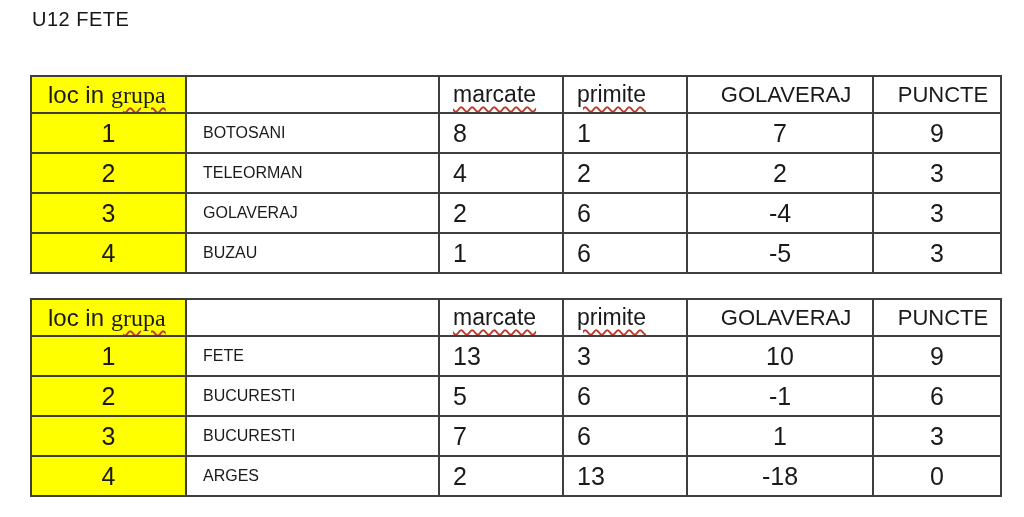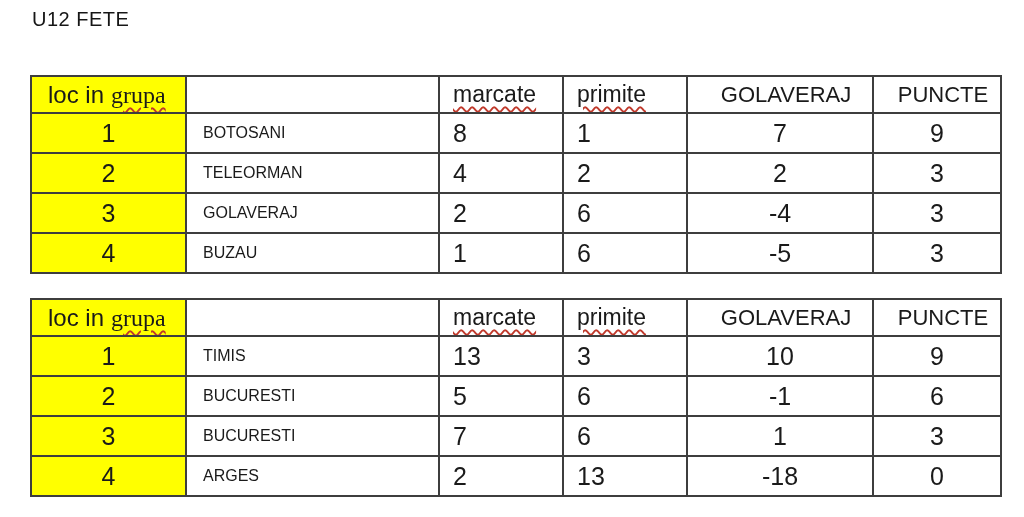--- a/index.html
+++ b/index.html
@@ -148,21 +148,21 @@
     <tr class="hdr">
       <td class="c-loc hcell"><span>loc in</span><span class="squiggle gap">grupa</span></td>
       <td class="c-team"></td>
       <td class="c-num hcell"><span class="squiggle">marcate</span></td>
       <td class="c-num hcell"><span class="squiggle">primite</span></td>
       <td class="c-center hcell">GOLAVERAJ</td>
       <td class="c-center hcell">PUNCTE</td>
     </tr>
     <tr>
       <td class="c-loc">1</td>
-      <td class="c-team">TIMIS</td>
+      <td class="c-team">FETE</td>
       <td class="c-num">13</td>
       <td class="c-num">3</td>
       <td class="c-center">10</td>
       <td class="c-center">9</td>
     </tr>
     <tr>
       <td class="c-loc">2</td>
       <td class="c-team">BUCURESTI</td>
       <td class="c-num">5</td>
       <td class="c-num">6</td>

